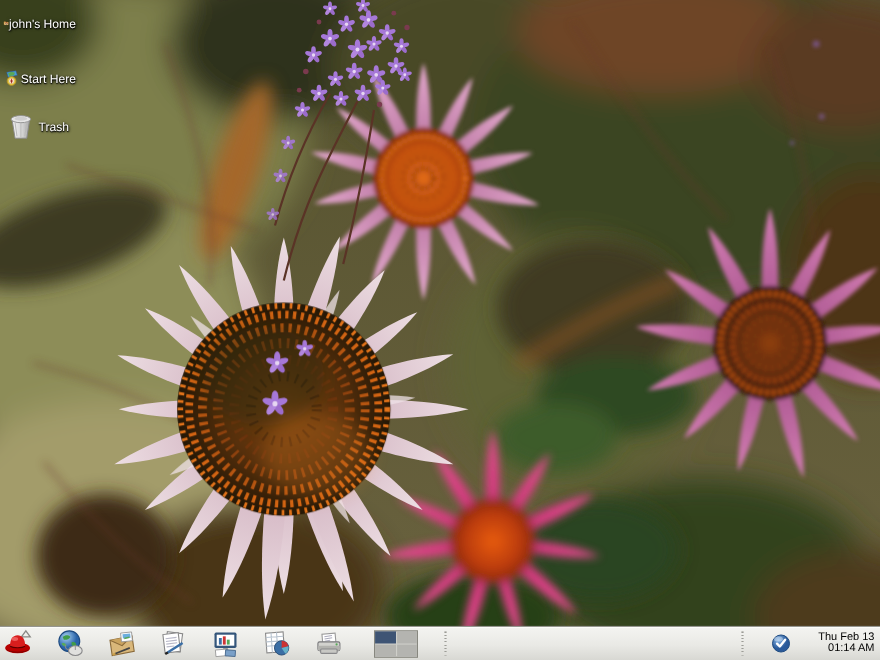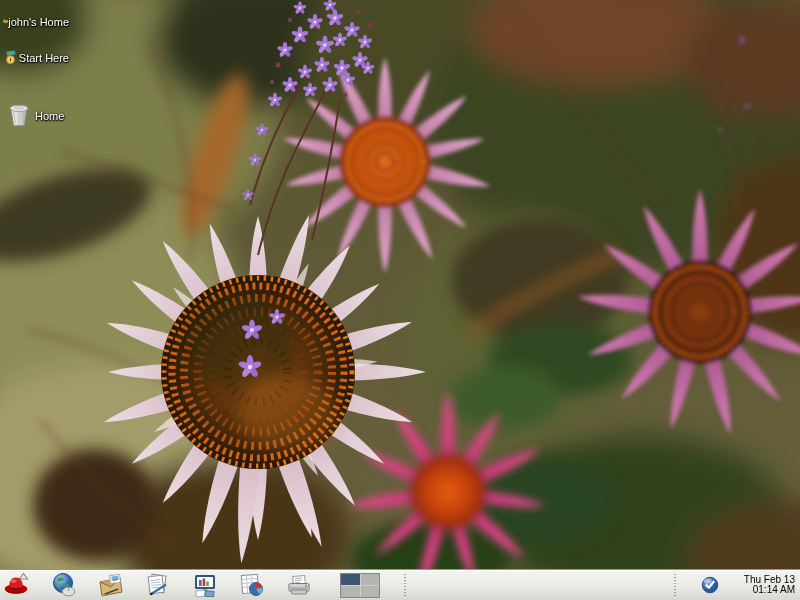--- a/index.html
+++ b/index.html
@@ -7,21 +7,21 @@
   .screen{position:relative;width:800px;height:600px;}
   .wallpaper{position:absolute;left:0;top:0;width:800px;height:600px;}
   
   .desk-icon{position:absolute;width:66px;display:flex;flex-direction:row;
     align-items:center;cursor:default;}
   .desk-icon .ic{width:32px;height:32px;}
   .desk-icon .lbl{margin-top:2px;font-size:11px;color:#fff;text-align:center;line-height:12px;
     text-shadow:0 1px 1px rgba(0,0,0,.95),1px 1px 2px rgba(0,0,0,.85),0 0 3px rgba(0,0,0,.7);
     white-space:nowrap;}
   #dicon-0{left:3px;top:5px;}
-  #dicon-1{left:3px;top:41px;}
+  #dicon-1{left:3px;top:55px;}
   #dicon-2{left:3px;top:99px;}
   
   .panel{position:absolute;left:0;bottom:0;width:800px;height:31px;
     border-top:1px solid #95958f;
     background:linear-gradient(180deg,#f4f4f1 0%,#e9e9e5 55%,#d8d8d3 100%);
     box-shadow:inset 0 1px 0 #fcfcfa;
     display:flex;align-items:center;padding:0 3px;box-sizing:border-box;gap:20px;}
   .launcher{width:27px;height:28px;border:0;background:transparent;padding:0;margin:0;
     display:flex;align-items:center;justify-content:center;cursor:pointer;}
   .launcher svg{width:26px;height:26px;}
@@ -341,21 +341,21 @@
             <stop offset="55%" stop-color="#d6d6d6"></stop>
             <stop offset="100%" stop-color="#a8a8a8"></stop>
       </linearGradient>
         </defs>
       <path d="M9,11 L12,30 L24,30 L27,11 Z" fill="url(#tg)" stroke="#8a8a8a" stroke-width="1"></path>
       <path d="M13,13 L22,10 L25,13 L20,15 Z" fill="#fff" stroke="#bbb" stroke-width=".6"></path>
       <ellipse cx="18" cy="10.5" rx="10" ry="3.6" fill="#e6e6e6" stroke="#949494" stroke-width="1"></ellipse>
       <ellipse cx="18" cy="10" rx="6.5" ry="2" fill="#cfcfcf"></ellipse>
       <path d="M12,14 L14,28 M18,14.5 L18,29 M24,14 L22,28" stroke="#b8b8b8" stroke-width="1" fill="none"></path>
     </svg>
-    <span class="lbl">Home</span>
+    <span class="lbl">Trash</span>
   </div>
 
   <div class="panel">
 
     <button class="launcher" title="Main Menu">
       <svg viewBox="0 0 26 26" aria-hidden="true">
         <polygon points="19.5,1.5 23.5,7 15.5,7" fill="none" stroke="#8a8a86" stroke-width="1.2"></polygon>
         <ellipse cx="12" cy="17" rx="11.3" ry="4.8" fill="#b80000"></ellipse>
         <path d="M1,17.5 A11.3,4.8 0 0 0 23.3,17.5 A11.3,3.6 0 0 1 1,17.5 Z" fill="#7a0000"></path>
         <path d="M5.2,15.5 C5,8.5 8,5.5 12,5.5 C16,5.5 19,8.5 18.8,15.5 C16,17.3 8,17.3 5.2,15.5 Z" fill="#d81e1e"></path>

